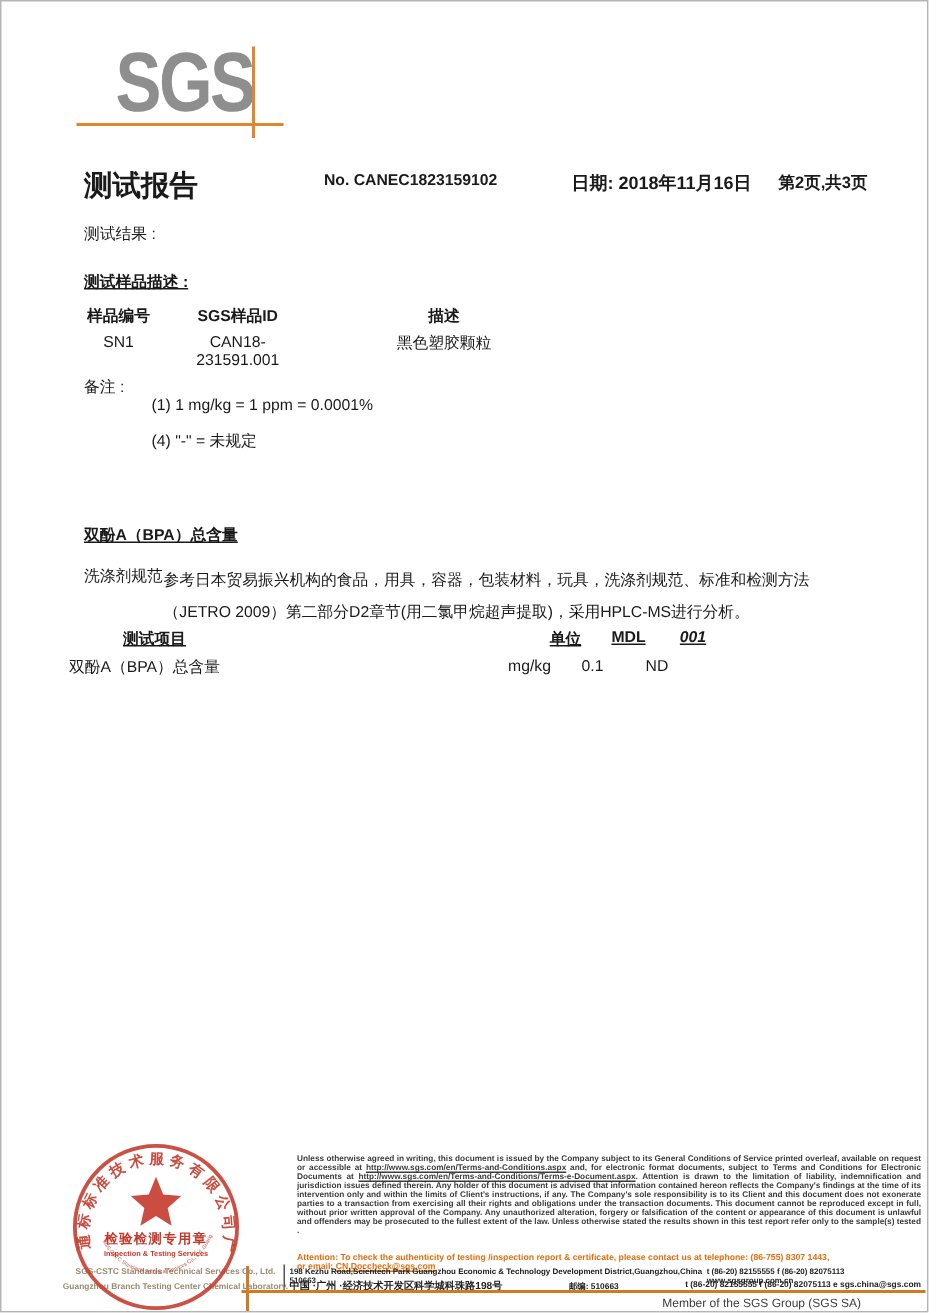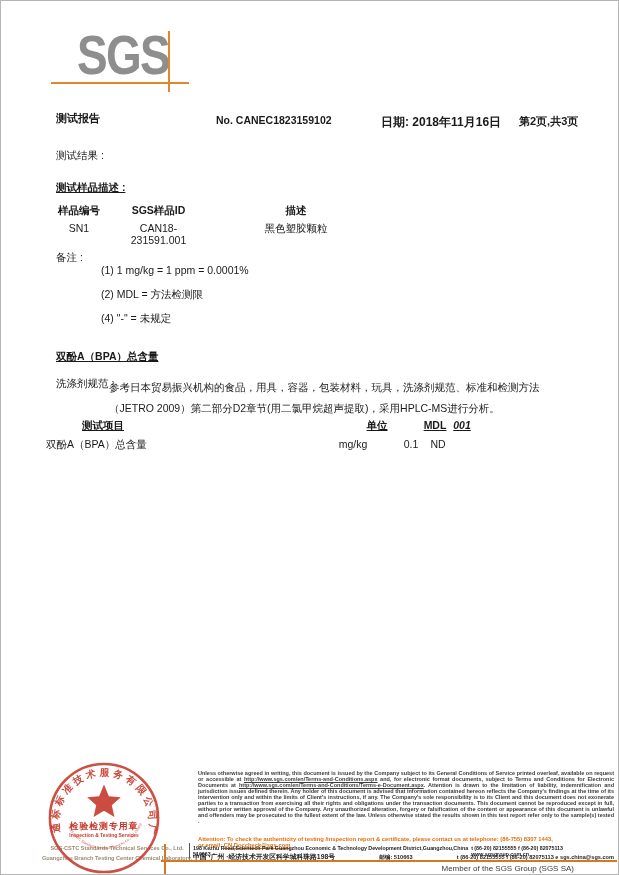--- a/index.html
+++ b/index.html
@@ -14,21 +14,21 @@
 
   
   .logo-text {
     left:76px; top:26px; font-size:56px; font-weight:bold; color:#8e8e8e;
     letter-spacing:-2px; transform:scaleX(0.82); transform-origin:left top;
     line-height:56px;
   }
   .logo-hline { left:50px; top:81px; width:138px; height:2px; background:#e0862c; }
   .logo-vline { left:167px; top:30px; width:2px; height:61px; background:#e0862c; }
 
-  .doc-title { left:55px; top:110px; font-size:11px; font-weight:bold; }
+  .doc-title { left:55px; top:110px; font-size:19px; font-weight:bold; }
   .report-no { left:215px; top:113px; font-size:10.5px; font-weight:bold; }
   .report-date { left:380px; top:113px; font-size:12px; font-weight:bold; }
   .page-info { left:518px; top:113px; font-size:11px; font-weight:bold; }
 
   
   .txt { font-size:10.5px; }
   .bold { font-weight:bold; }
   .und { text-decoration:underline;margin-left:24px; }
 
   .results-label { left:55px; top:148px; }
@@ -46,21 +46,21 @@
 
   .bpa-heading { left:55px; top:349px; font-weight:bold; text-decoration:underline; }
   .method-label { left:55px; top:376px; }
   .method-text { left:108px; top:376px; width:462px; line-height:21px; }
 
   .res-head { top:418px; }
   .res-row  { top:437px; }
   .col-item  { left:57px; width:200px; }
   .col-item2 { left:45px; width:220px; }
   .col-unit { left:330px; width:44px; text-align:center; }
-  .col-mdl  { left:392px; width:36px; text-align:center; }
+  .col-mdl  { left:376px; width:36px; text-align:center; }
   .col-001  { left:418px; width:38px; text-align:center; }
   .italic { font-style:italic; }
 
   
   .legal {
     left:197px; top:769px; width:416px; font-size:5.5px; line-height:6px;
     text-align:justify; color:#3c3c3c; font-weight:bold;
   }
   .legal .lnk { text-decoration:underline; }
   .attention {
@@ -115,21 +115,20 @@
   </div>
   <div class="abs txt sample-table-row">
     <span class="abs col-sn">SN1</span>
     <span class="abs col-sgsid">CAN18-231591.001</span>
     <span class="abs col-desc">黑色塑胶颗粒</span>
   </div>
 
   <div class="abs txt remarks-label">备注 :</div>
   <div class="abs txt remarks-list">
     <div>(1) 1 mg/kg = 1 ppm = 0.0001%</div>
-    <div>(2) MDL = 方法检测限</div>
     <div>(4) "-" = 未规定</div>
   </div>
 
   <div class="abs txt bpa-heading">双酚A（BPA）总含量</div>
   <div class="abs txt method-label">洗涤剂规范 :</div>
   <div class="abs txt method-text">参考日本贸易振兴机构的食品，用具，容器，包装材料，玩具，洗涤剂规范、标准和检测方法（JETRO 2009）第二部分D2章节(用二氯甲烷超声提取)，采用HPLC-MS进行分析。</div>
 
   <div class="abs txt bold res-head">
     <span class="abs col-item und">测试项目</span>
     <span class="abs col-unit und">单位</span>

